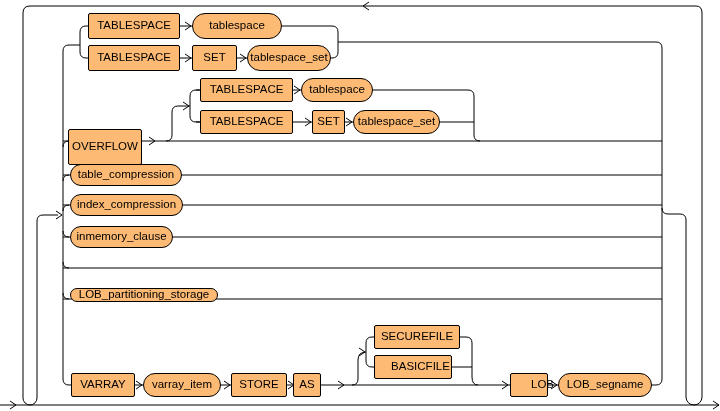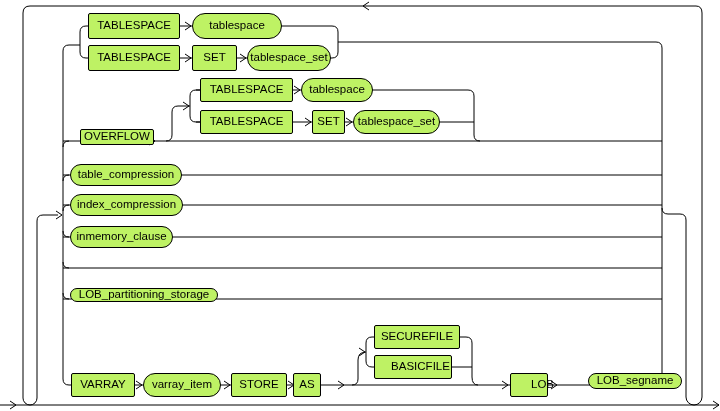--- a/index.html
+++ b/index.html
@@ -4,21 +4,21 @@
 <title>Syntax Diagram</title>
 <style>
   html,body{margin:0;padding:0;background:#ffffff;}
   #stage{
     position:relative;width:720px;height:411px;background:#ffffff;
     font-family:"Liberation Sans","DejaVu Sans",sans-serif;
     -webkit-font-smoothing:antialiased;overflow:hidden;
   }
   #rails{position:absolute;left:0;top:0;width:720px;height:411px;}
   .node{
-    position:absolute;box-sizing:border-box;background:#bef264;
+    position:absolute;box-sizing:border-box;background:#fdba74;
     border:1px solid #000000;color:#000000;
     display:flex;align-items:center;justify-content:center;
     font-size:11.5px;line-height:1;white-space:nowrap;z-index:2;
   }
   .box{border-radius:2px;}
   .oval{border-radius:999px;padding:0 4px;}
 </style>
 </head>
 <body>
 
@@ -80,35 +80,35 @@
          M551 381 L557 385 L551 389"></path>
   </svg>
 
   <div class="node box" style="left:88px;top:13px;width:92px;height:26px;">TABLESPACE</div>
   <div class="node oval" style="left:192px;top:13px;width:90px;height:26px;">tablespace</div>
 
   <div class="node box" style="left:88px;top:45px;width:92px;height:26px;">TABLESPACE</div>
   <div class="node box" style="left:192px;top:45px;width:45px;height:26px;">SET</div>
   <div class="node oval" style="left:247px;top:45px;width:84px;height:26px;">tablespace_set</div>
 
-  <div class="node box" style="left:80px;top:129px;width:74px;height:16px;">OVERFLOW</div>
+  <div class="node box" style="left:68px;top:129px;width:74px;height:36px;">OVERFLOW</div>
 
   <div class="node box" style="left:200px;top:78px;width:93px;height:24px;">TABLESPACE</div>
   <div class="node oval" style="left:301px;top:78px;width:72px;height:24px;">tablespace</div>
   <div class="node box" style="left:200px;top:110px;width:93px;height:24px;">TABLESPACE</div>
   <div class="node box" style="left:312px;top:110px;width:33px;height:24px;">SET</div>
   <div class="node oval" style="left:353px;top:110px;width:87px;height:24px;">tablespace_set</div>
 
   <div class="node oval" style="left:70px;top:164px;width:112px;height:22px;">table_compression</div>
   <div class="node oval" style="left:70px;top:194px;width:113px;height:22px;">index_compression</div>
   <div class="node oval" style="left:70px;top:226px;width:103px;height:22px;">inmemory_clause</div>
   <div class="node oval" style="left:70px;top:288px;width:148px;height:14px;">LOB_partitioning_storage</div>
 
   <div class="node box" style="left:71px;top:373px;width:64px;height:24px;">VARRAY</div>
   <div class="node oval" style="left:143px;top:373px;width:78px;height:24px;">varray_item</div>
   <div class="node box" style="left:231px;top:373px;width:56px;height:24px;">STORE</div>
   <div class="node box" style="left:293px;top:373px;width:28px;height:24px;">AS</div>
   <div class="node box" style="left:374px;top:325px;width:86px;height:24px;">SECUREFILE</div>
   <div class="node box" style="left:374px;top:355px;width:78px;height:24px;padding-left:15px;">BASICFILE</div>
   <div class="node box" style="left:510px;top:373px;width:38px;height:24px;padding-left:27px;">LOB</div>
-  <div class="node oval" style="left:588px;top:373px;width:94px;height:16px;text-align:right;">LOB_segname</div>
+  <div class="node oval" style="left:558px;top:373px;width:94px;height:24px;text-align:right;">LOB_segname</div>
 
 </div>
 
 </body></html>

